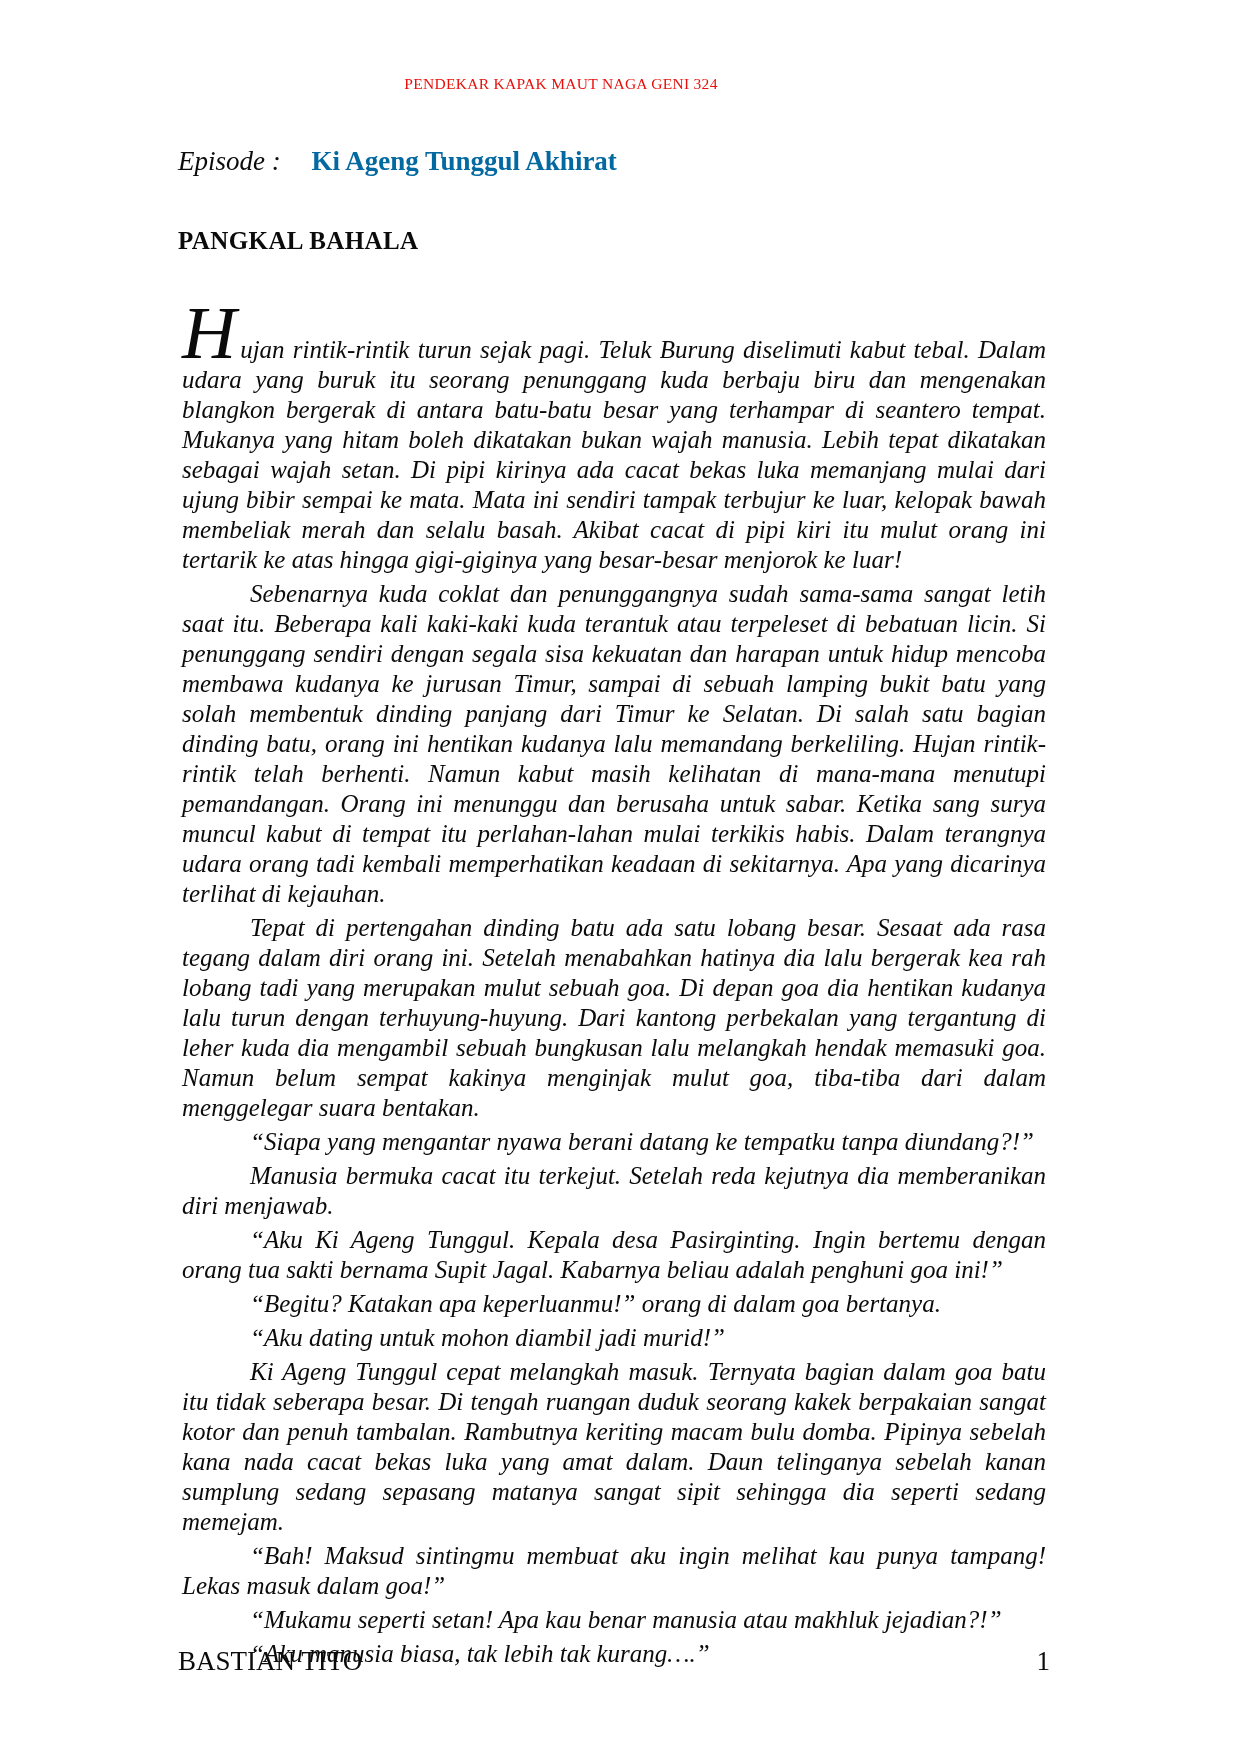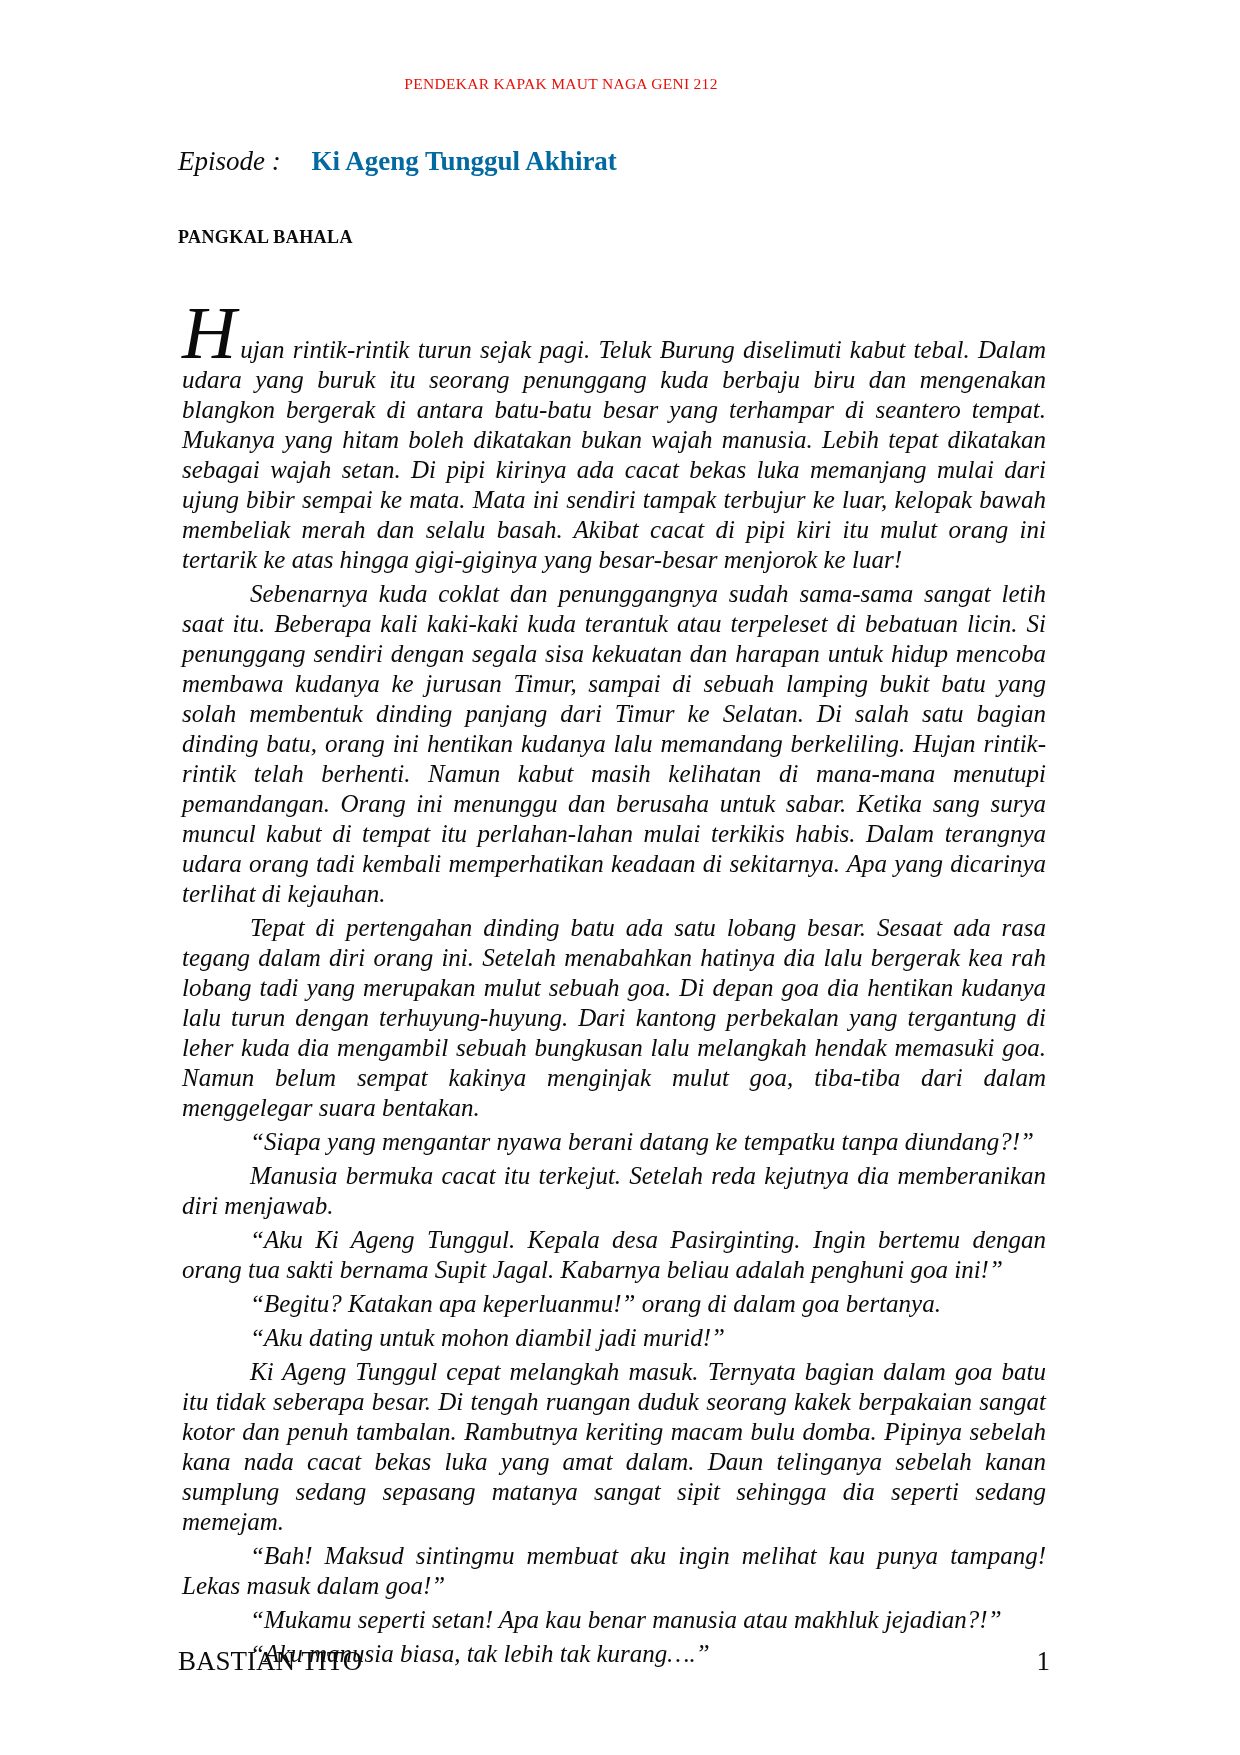--- a/index.html
+++ b/index.html
@@ -40,21 +40,21 @@
   }
   .episode-label { margin-right: 24px; font-style: italic; }
   .episode-title {
     color: #0369a1;
     font-weight: bold;
   }
   .chapter-title {
     position: absolute;
     top: 227px;
     left: 178px;
-    font-size: 18px;
+    font-size: 25px;
     font-weight: bold;
     letter-spacing: 0.4px;
   }
   .body-text {
     position: absolute;
     top: 329px;
     left: 178px;
     width: 872px;
     font-size: 25px;
     line-height: 30px;
@@ -83,21 +83,21 @@
     font-style: normal;
     gap: 43px;
   }
 </style>
 </head>
 <body>
 
 <div class="page">
 
   <div class="header">
-    <div class="header-subtitle">PENDEKAR KAPAK MAUT NAGA GENI 212</div>
+    <div class="header-subtitle">PENDEKAR KAPAK MAUT NAGA GENI 324</div>
   </div>
 
   <div class="episode-line">
     <span class="episode-label">Episode :</span>
     <span class="episode-title">Ki Ageng Tunggul Akhirat</span>
   </div>
 
   <div class="chapter-title">PANGKAL BAHALA</div>
 
   <div class="body-text">

